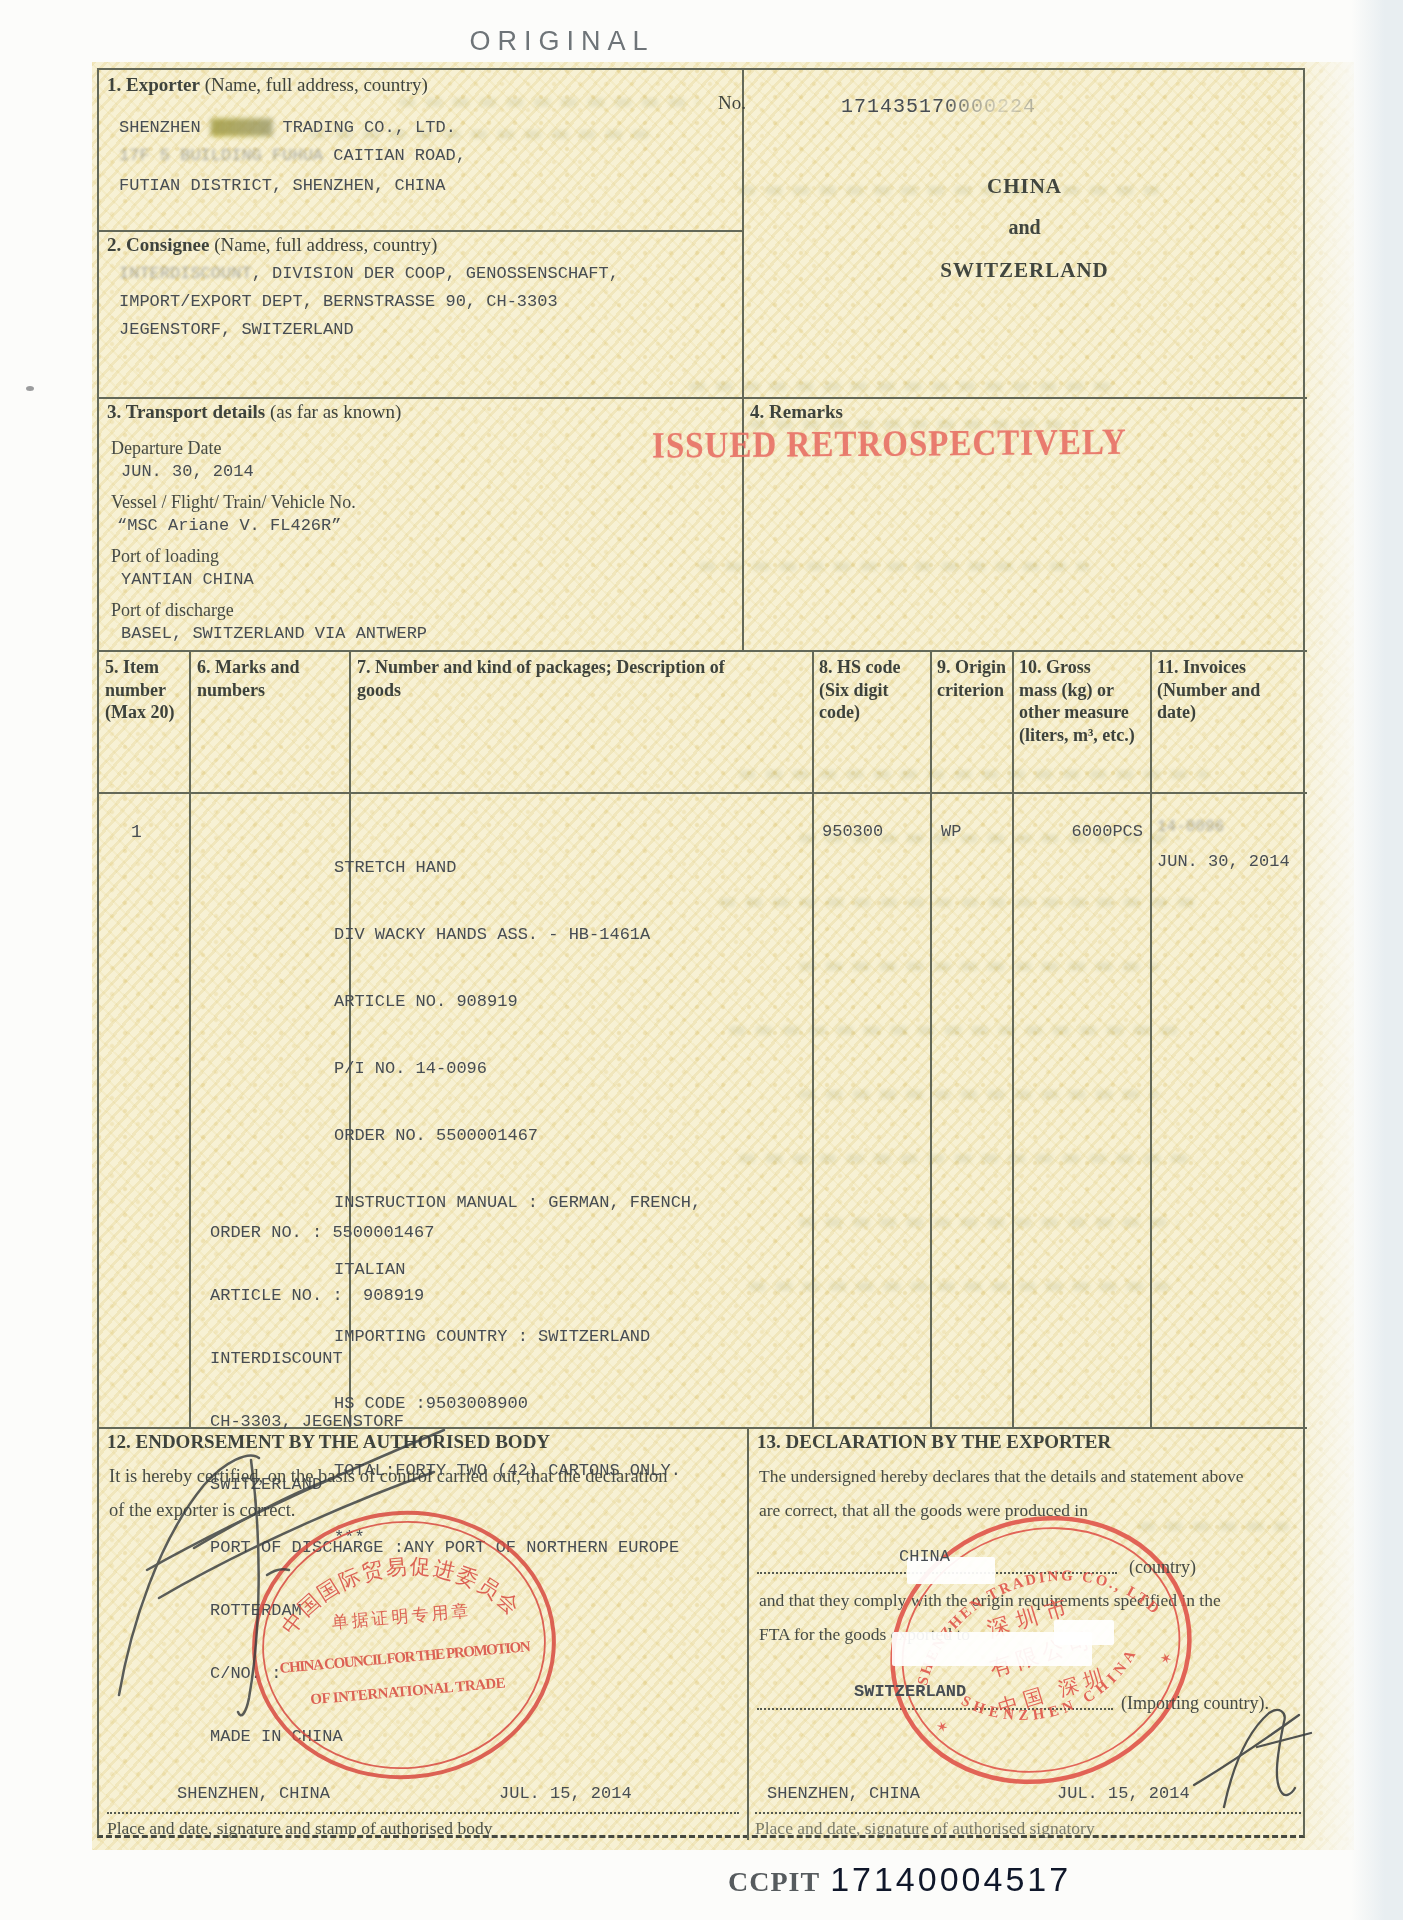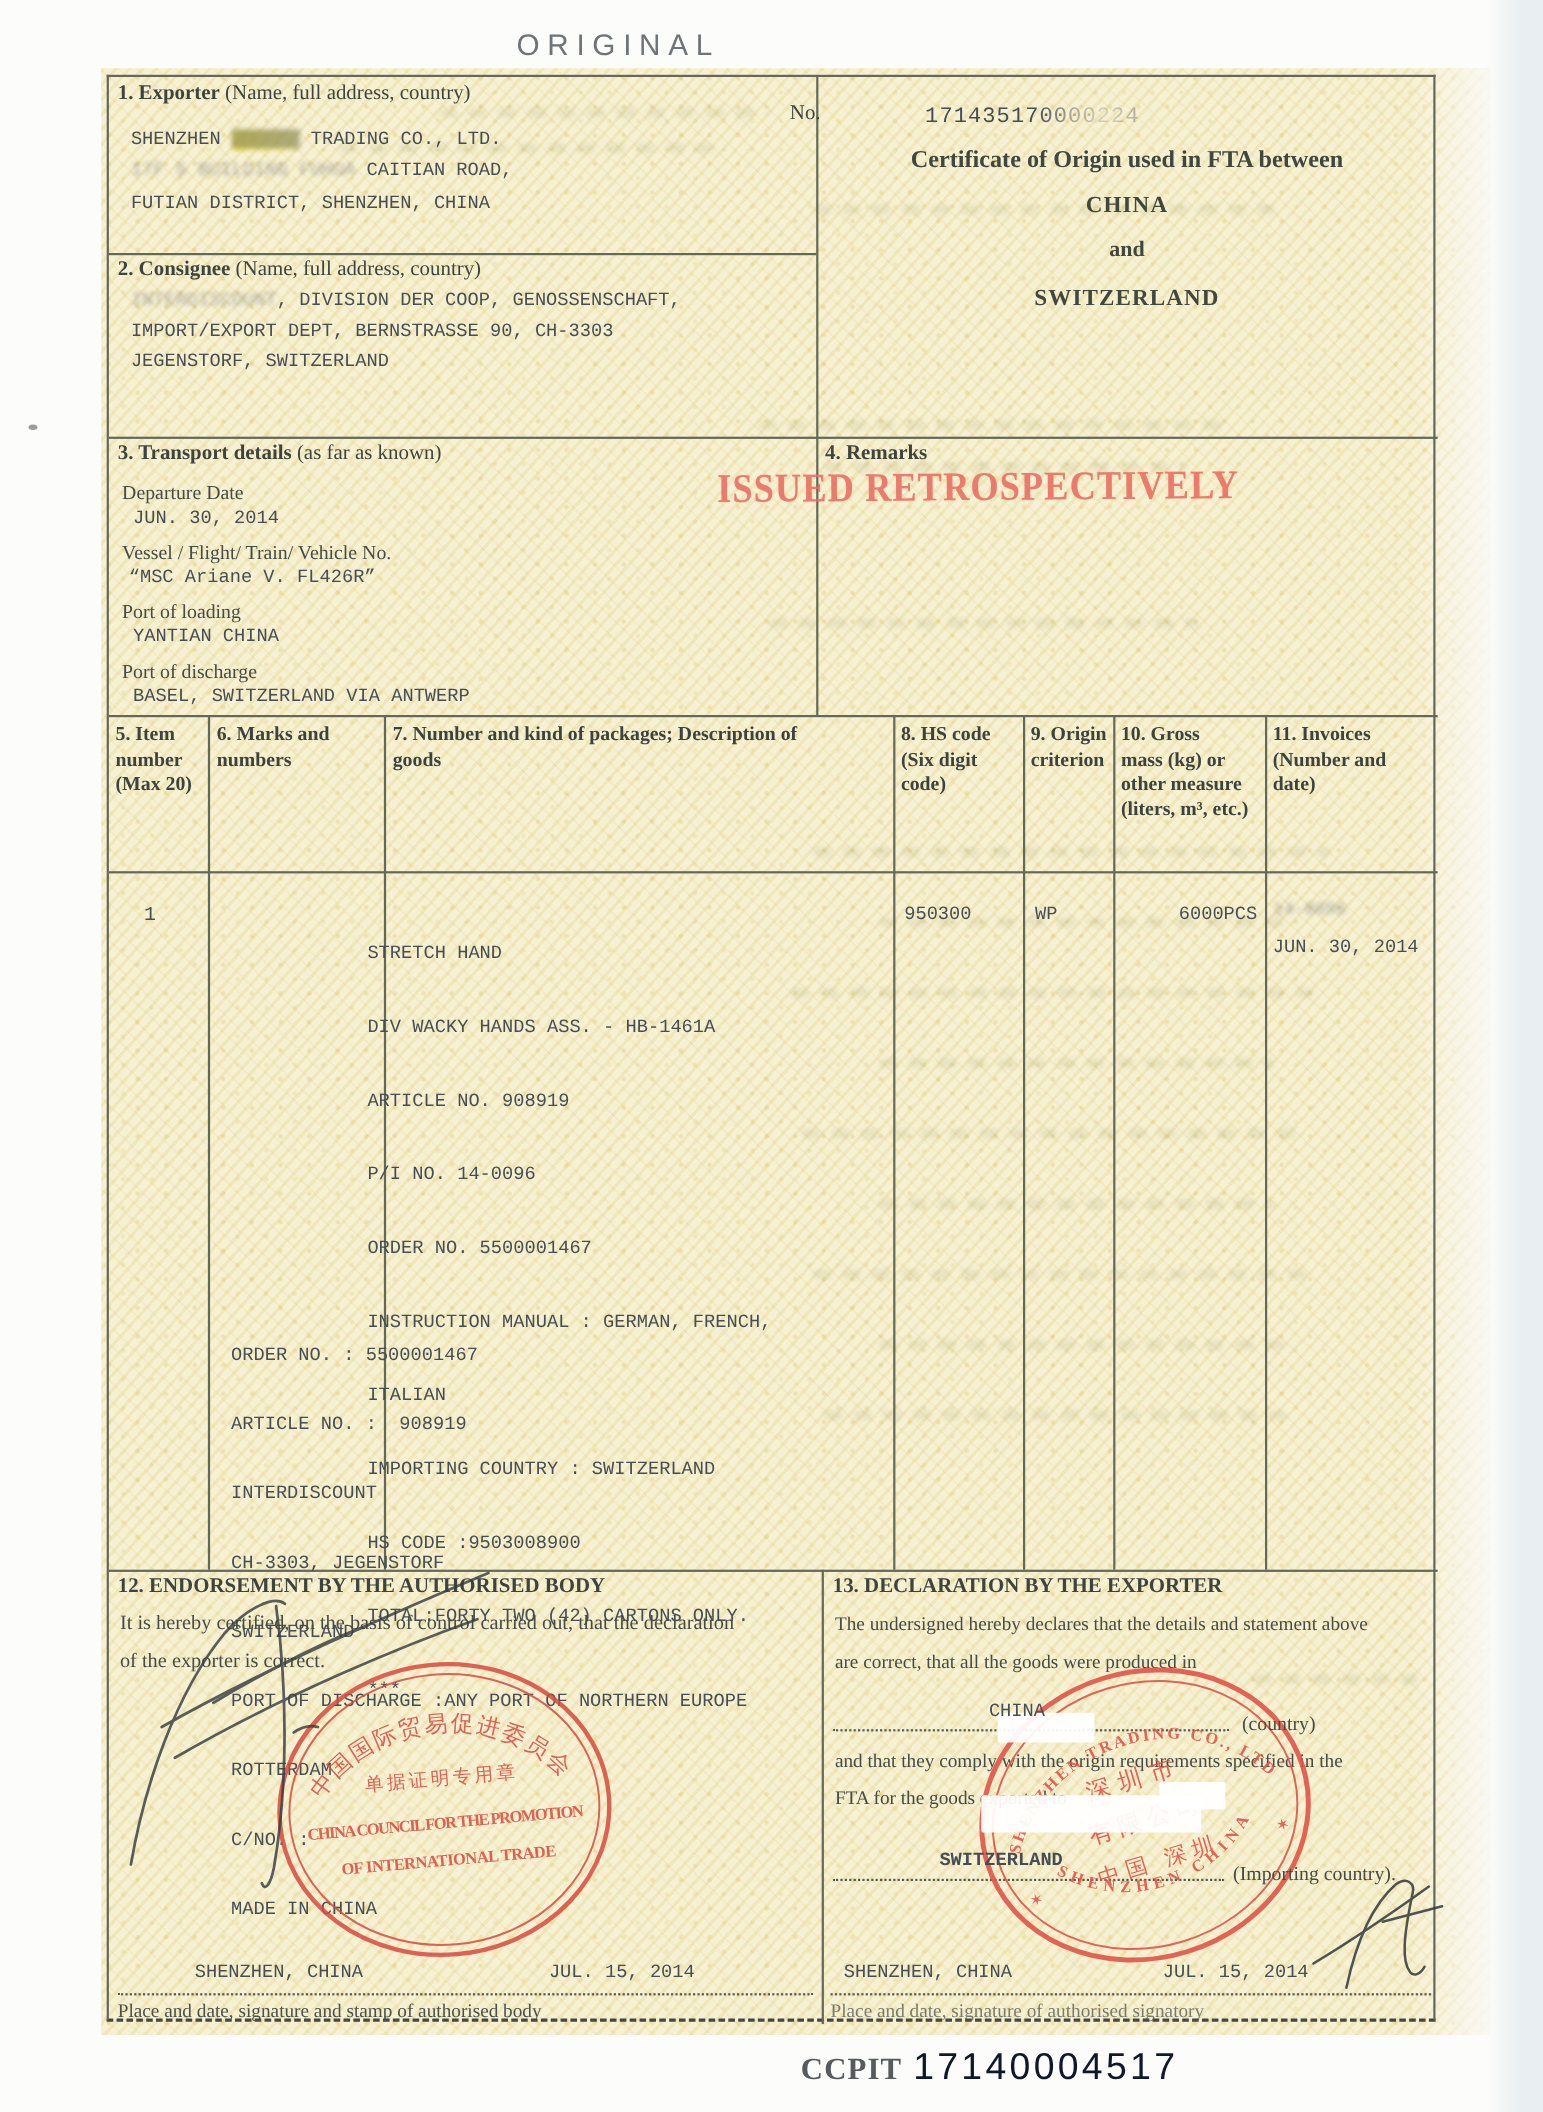--- a/index.html
+++ b/index.html
@@ -130,21 +130,20 @@
   <div class="bx tw" style="left:20px;top:76px;font-size:17px;"><span class="cf">17F 5 BUILDING FUHUA</span><span> CAITIAN ROAD,</span></div>
   <div class="bx tw" style="left:20px;top:106px;font-size:17px;">FUTIAN DISTRICT, SHENZHEN, CHINA</div>
 
   <div class="bx lbl" style="left:8px;top:164px;"><b>2. Consignee</b><span> (Name, full address, country)</span></div>
   <div class="bx tw" style="left:20px;top:194px;font-size:17px;"><span class="cf">INTERDISCOUNT</span><span>, DIVISION DER COOP, GENOSSENSCHAFT,</span></div>
   <div class="bx tw" style="left:20px;top:222px;font-size:17px;">IMPORT/EXPORT DEPT, BERNSTRASSE 90, CH-3303</div>
   <div class="bx tw" style="left:20px;top:250px;font-size:17px;">JEGENSTORF, SWITZERLAND</div>
 
   <div class="bx lbl" style="left:619px;top:22px;">No.</div>
   <div class="bx tw no-val" style="left:742px;top:25px;">171435170000224</div>
-  <div class="bx title-c" style="left:643px;top:62px;width:565px;font-size:22px;">Certificate of Origin used in FTA between</div>
   <div class="bx title-c" style="left:643px;top:104px;width:565px;font-size:21px;letter-spacing:1px;">CHINA</div>
   <div class="bx title-c" style="left:643px;top:146px;width:565px;font-size:20px;">and</div>
   <div class="bx title-c" style="left:643px;top:188px;width:565px;font-size:21px;letter-spacing:1px;">SWITZERLAND</div>
 
   <div class="bx lbl" style="left:8px;top:331px;"><b>3. Transport details</b><span> (as far as known)</span></div>
   <div class="bx body-txt" style="left:12px;top:368px;">Departure Date</div>
   <div class="bx tw" style="left:22px;top:392px;font-size:17px;">JUN. 30, 2014</div>
   <div class="bx body-txt" style="left:12px;top:422px;">Vessel / Flight/ Train/ Vehicle No.</div>
   <div class="bx tw" style="left:18px;top:446px;font-size:17px;">“MSC Ariane V. FL426R”</div>
   <div class="bx body-txt" style="left:12px;top:476px;">Port of loading</div>

